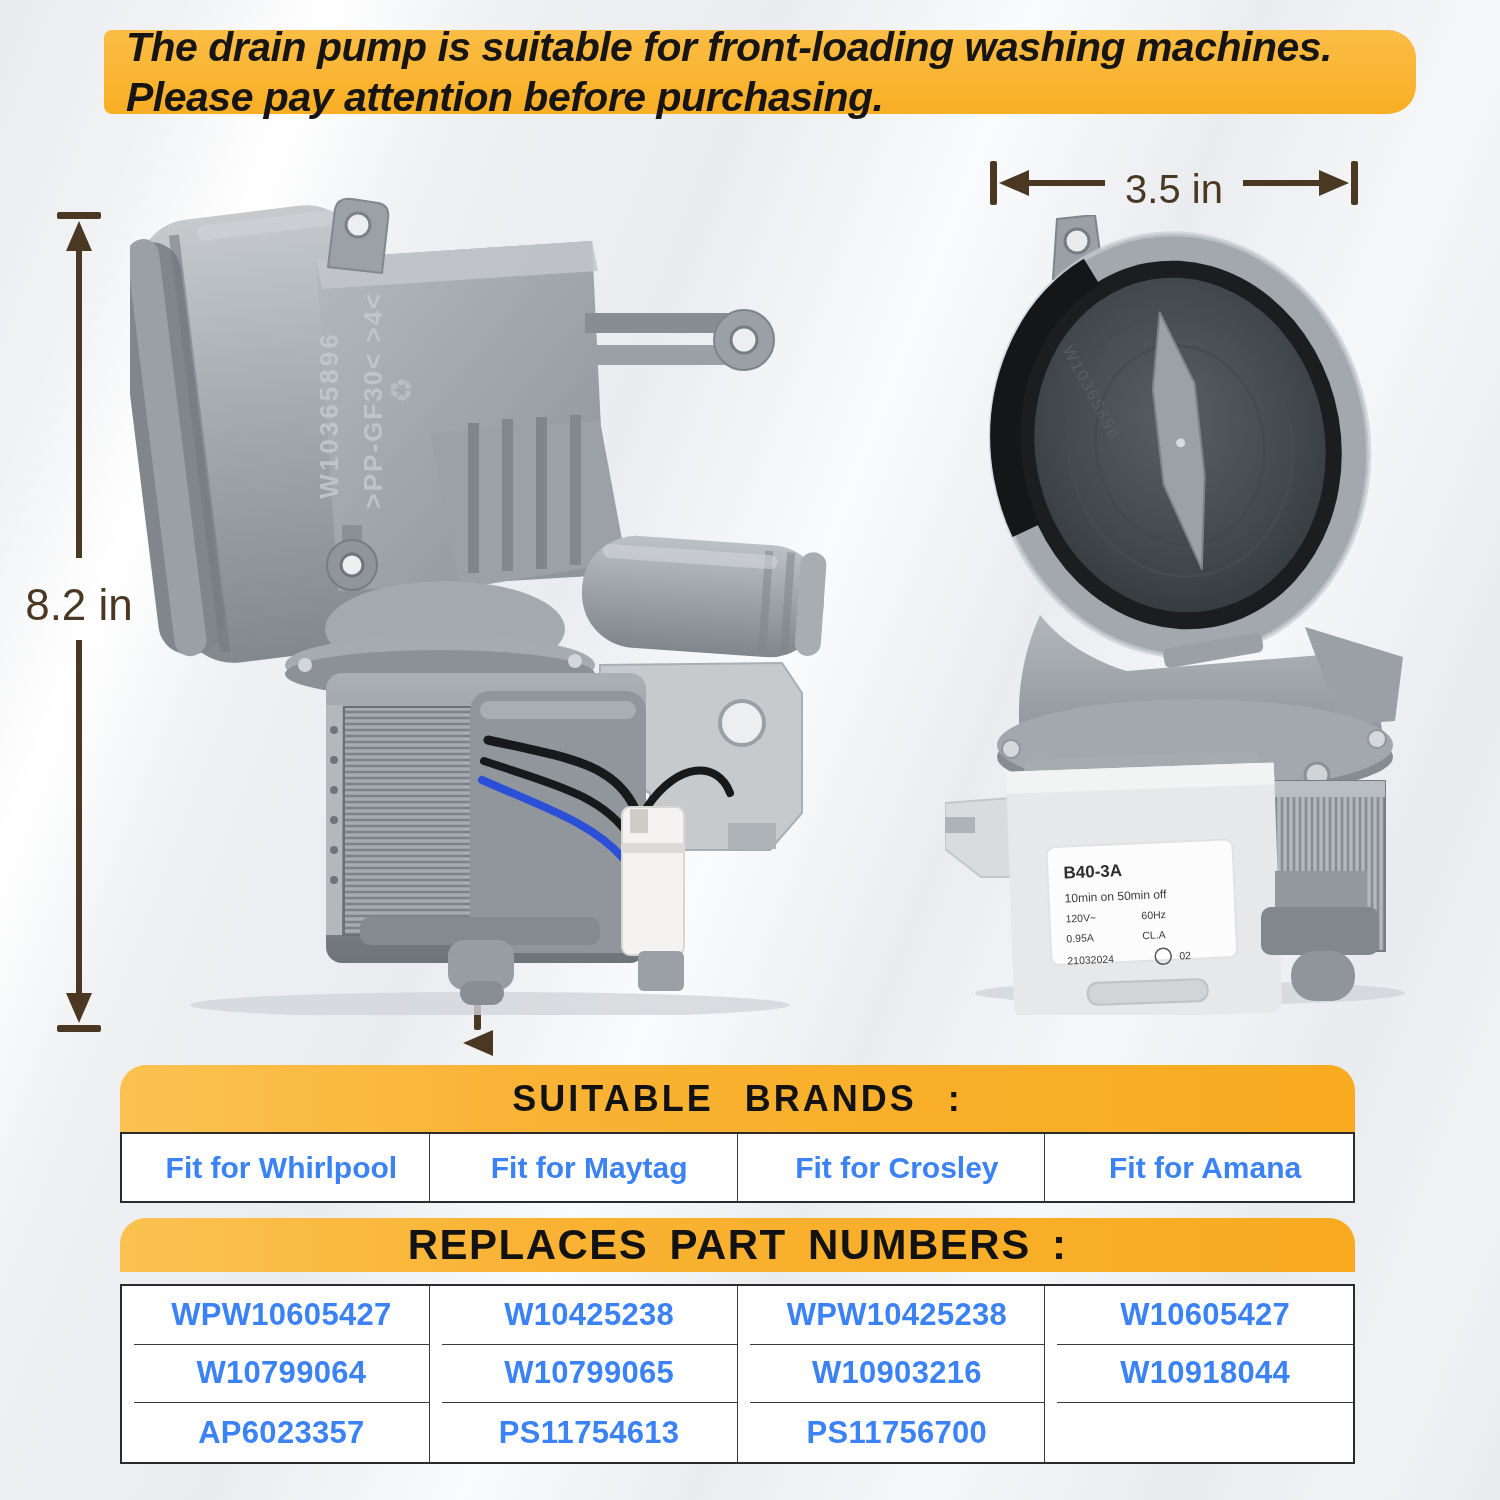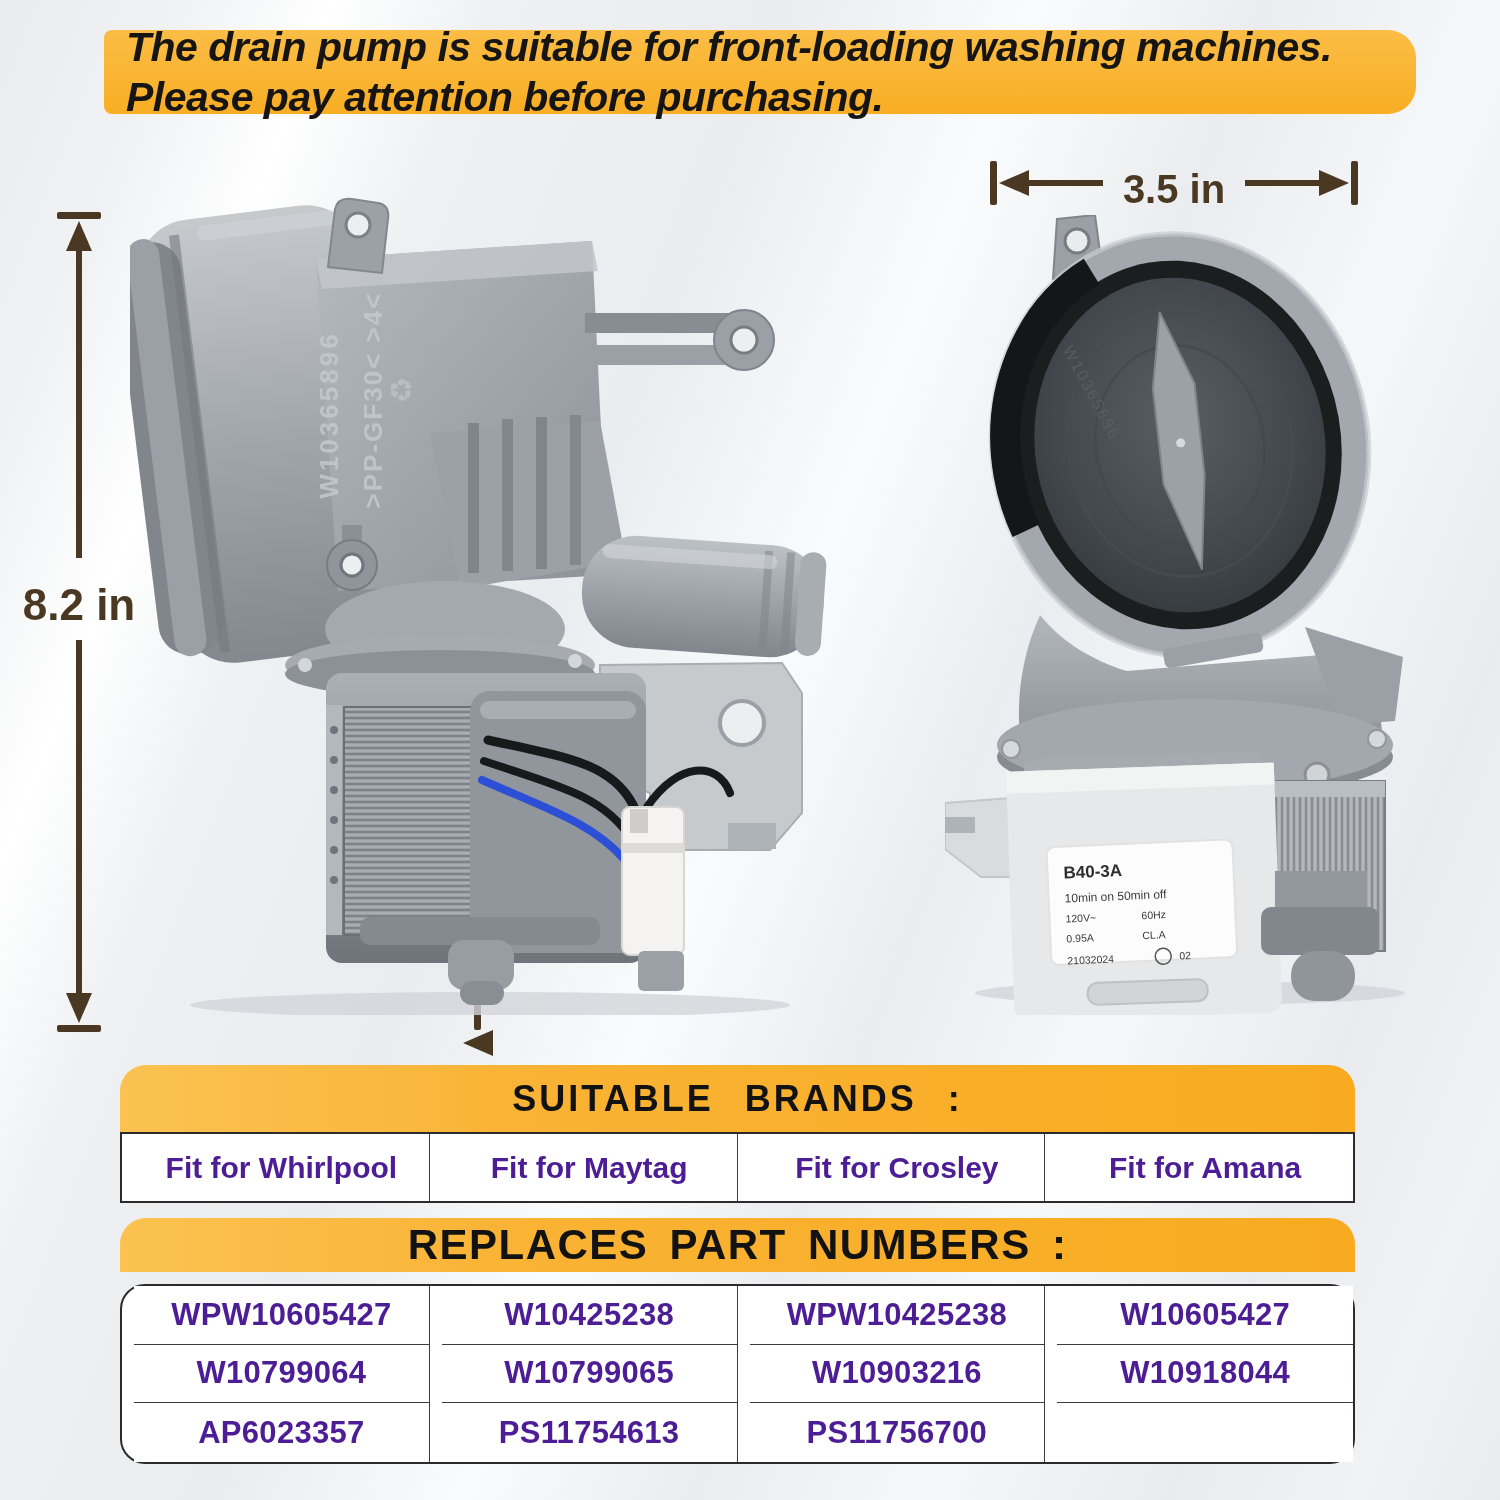--- a/index.html
+++ b/index.html
@@ -28,44 +28,44 @@
   .vdim{position:absolute; display:flex; flex-direction:column; align-items:center; color:#4a3823; width:150px;}
   .dbar-h{width:7px; height:44px; background:#4a3823; border-radius:2px; flex:none;}
   .dbar-v{width:44px; height:7px; background:#4a3823; border-radius:2px; flex:none;}
   .dline-h{height:6px; background:#4a3823; flex:1;}
   .dline-v{width:6px; background:#4a3823; flex:1;}
   .arr{width:0;height:0;flex:none;}
   .arr.left {border-top:13px solid transparent;border-bottom:13px solid transparent;border-right:30px solid #4a3823;margin-left:2px;}
   .arr.right{border-top:13px solid transparent;border-bottom:13px solid transparent;border-left:30px solid #4a3823;margin-right:2px;}
   .arr.up   {border-left:13px solid transparent;border-right:13px solid transparent;border-bottom:30px solid #4a3823;margin-top:2px;}
   .arr.down {border-left:13px solid transparent;border-right:13px solid transparent;border-top:30px solid #4a3823;margin-bottom:2px;}
-  .dlabel{font-weight:bold; font-size:44px; white-space:nowrap; padding:0 20px;margin-top:12px;}
+  .dlabel{font-weight:normal; font-size:44px; white-space:nowrap; padding:0 20px;margin-top:12px;}
   .vdim .dlabel{padding:10px 0;}
   
   .band{
     position:absolute; left:120px; width:1235px;
     background:linear-gradient(90deg,#fbc251 0%,#f9b233 35%,#f8ab20 100%);
     border-radius:26px 26px 0 0;
     display:flex; align-items:center; justify-content:center;
   }
   .band .btitle{font-weight:800; color:#121212; white-space:nowrap;}
   .band.brands-band{top:1065px; height:67px;}
   .band.parts-band{top:1218px; height:54px;}
   .brands-band .btitle{font-size:36px; letter-spacing:3px; word-spacing:18px;}
   .parts-band .btitle{font-size:42px; letter-spacing:1.5px; word-spacing:8px;}
   .tbl{
     position:absolute; left:120px; width:1235px; background:#ffffff;
     display:grid; grid-template-columns:repeat(4,1fr);
     border:2px solid #2b2b2b; box-sizing:border-box;
   }
   .tbl.brands{top:1132px; height:71px;}
-  .tbl.parts{top:1284px; height:180px; grid-template-rows:repeat(3,1fr);border-radius:25px;}
+  .tbl.parts{top:1284px; height:180px; grid-template-rows:repeat(3,1fr);}
   .cell{
     display:flex; align-items:center; justify-content:center;
-    font-weight:bold; color:#4c1d95; background:#fff;
+    font-weight:bold; color:#3b82f6; background:#fff;
     border-right:1px solid #3c3c3c; border-bottom:1px solid #3c3c3c;
     overflow:hidden;
     margin-left:12px;
   }
   .cell:nth-child(4n){border-right:none;}
   .tbl.brands .cell{font-size:30px; border-bottom:none;}
   .tbl.parts .cell{font-size:31px; letter-spacing:0.3px;}
   .tbl.parts .cell.lastrow{border-bottom:none;}
   
   .pump{position:absolute;}

